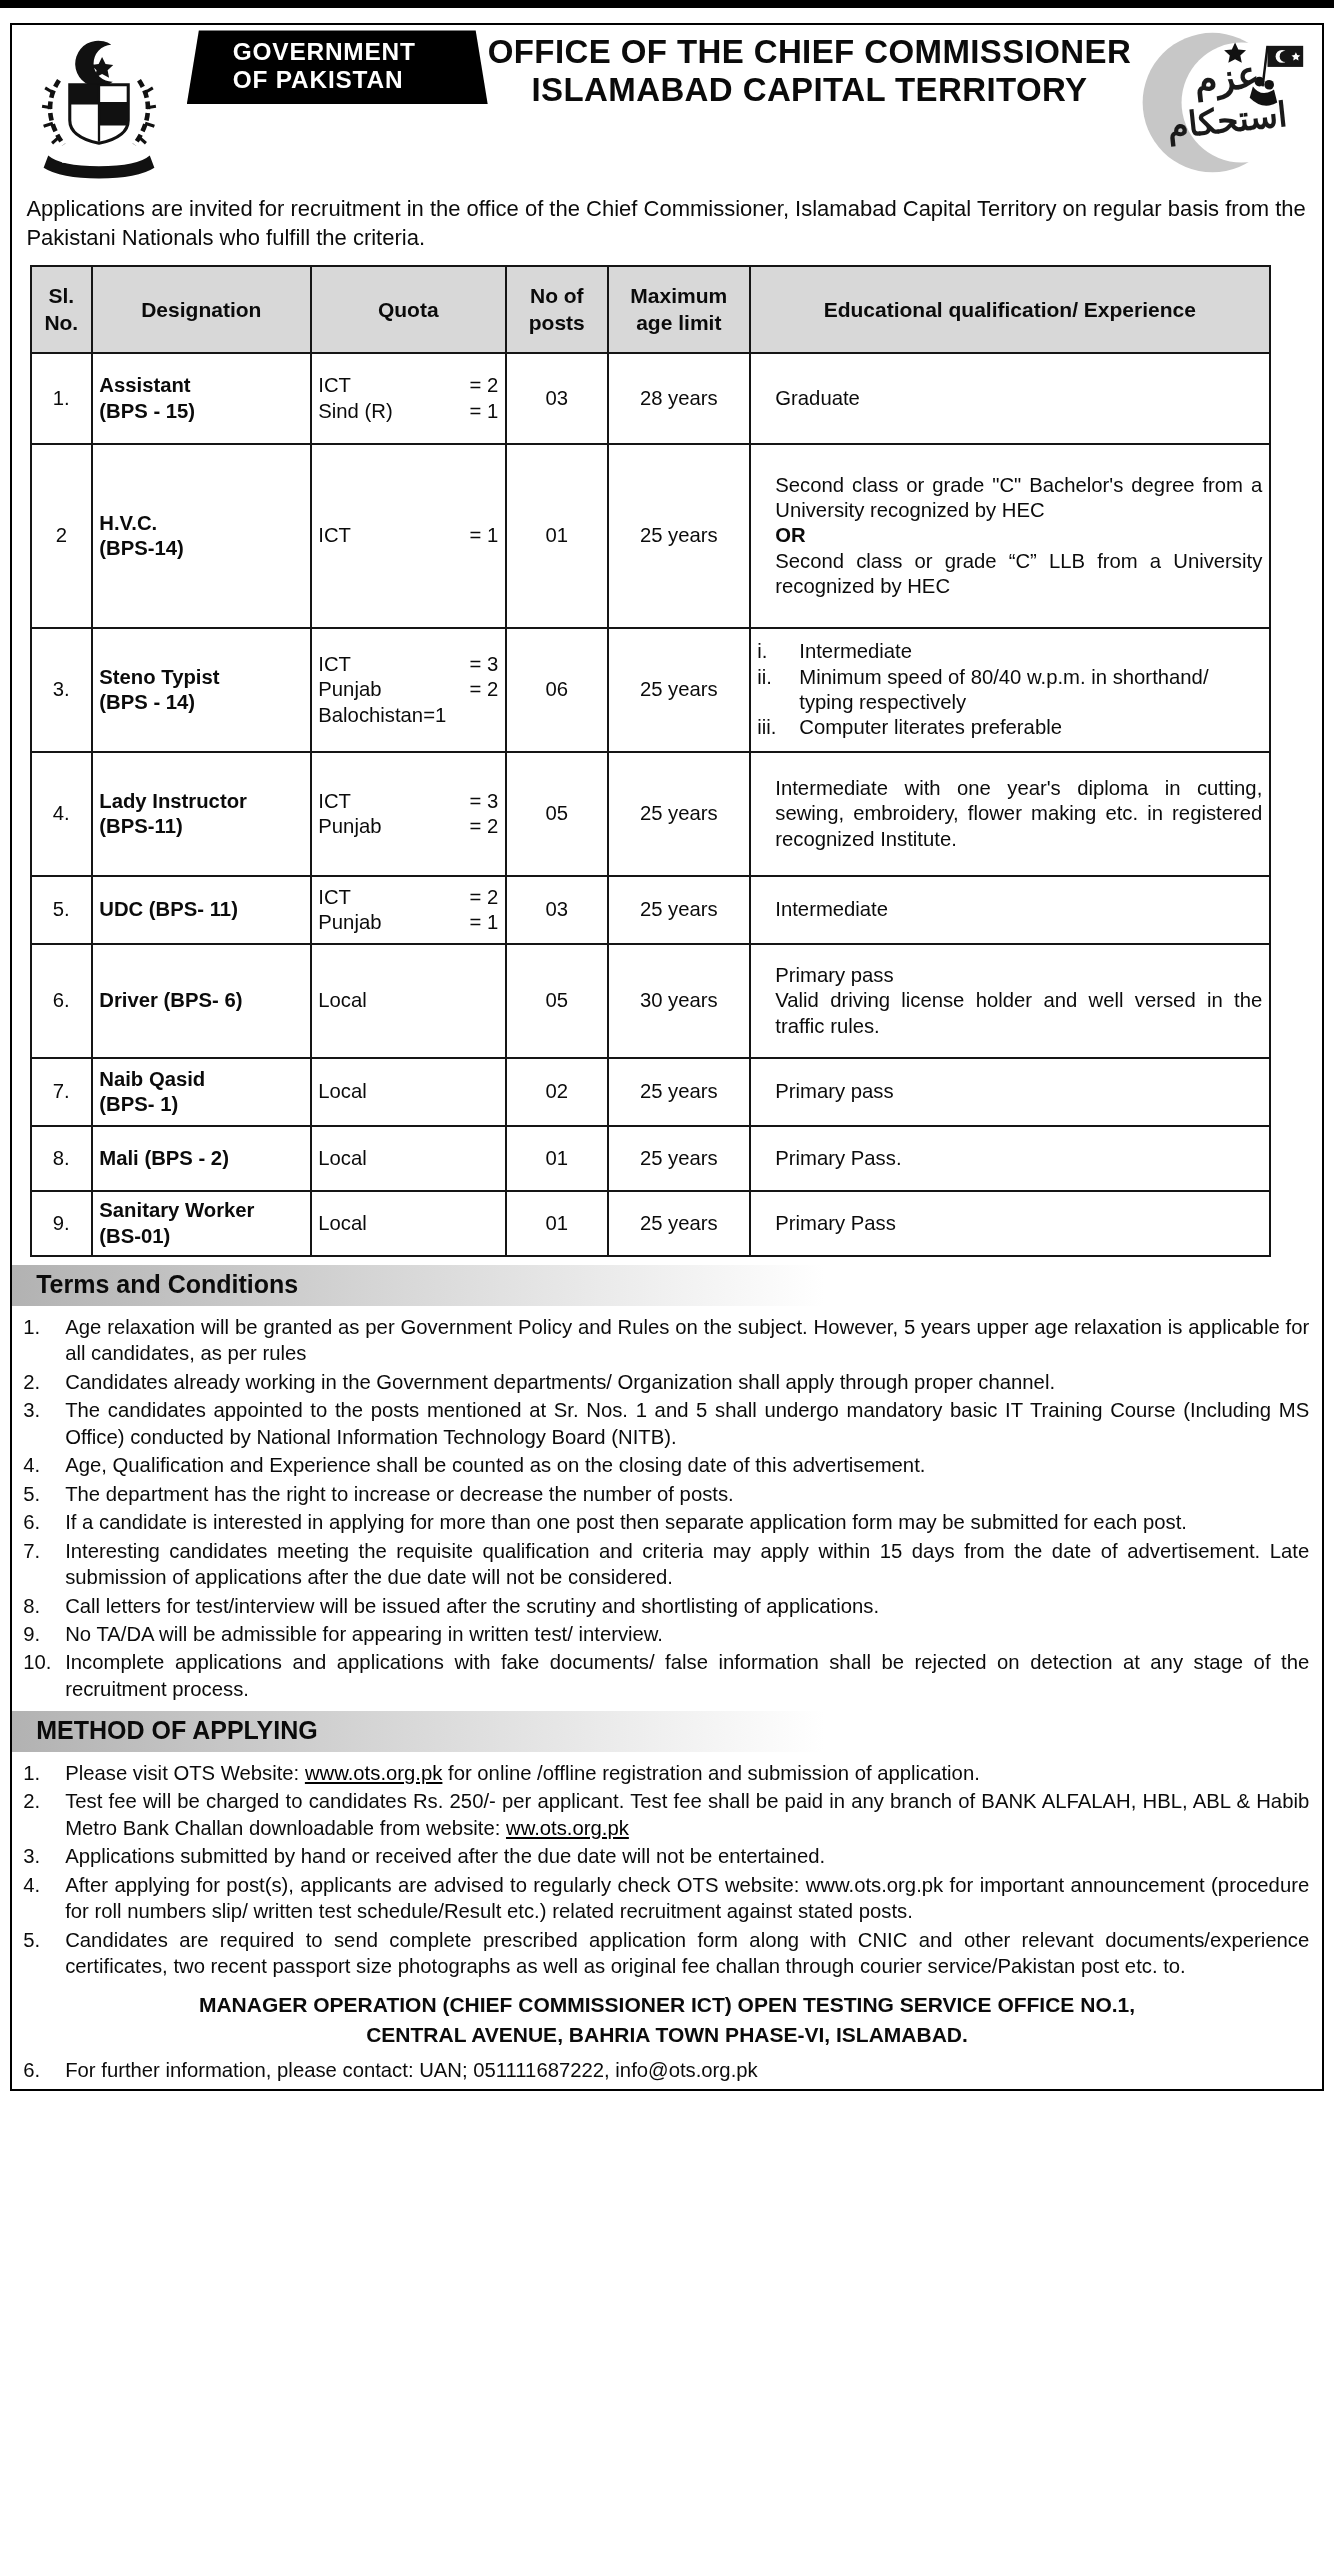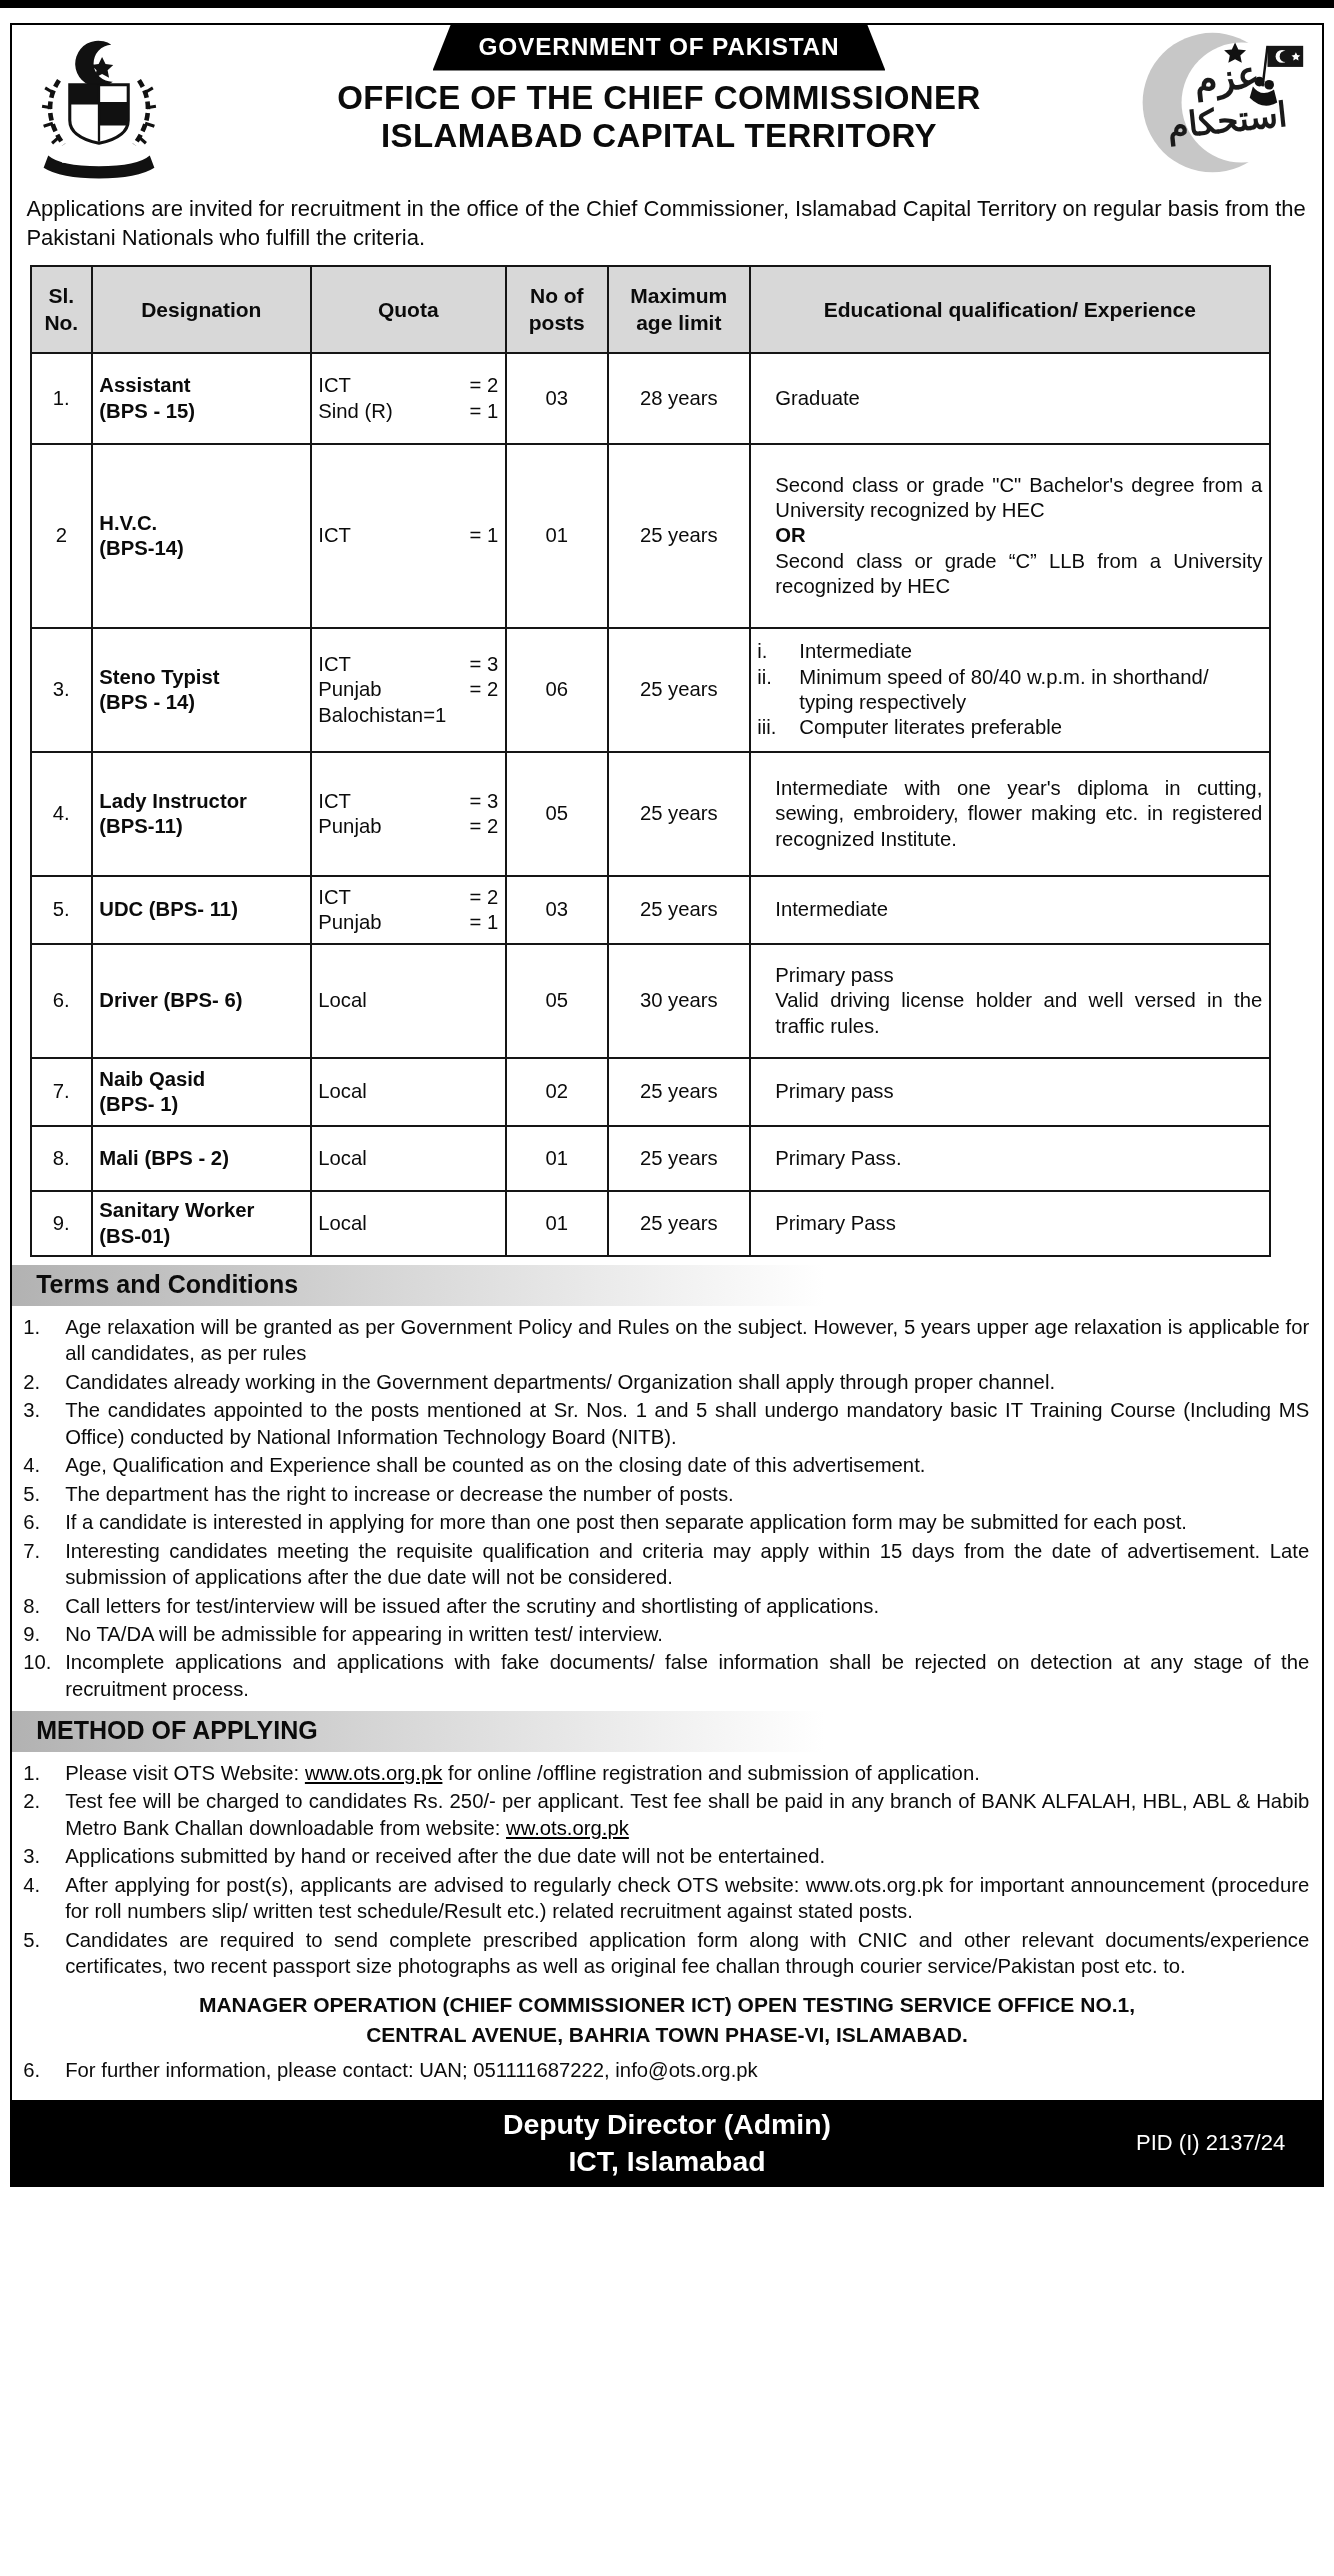--- a/index.html
+++ b/index.html
@@ -17,21 +17,21 @@
     position:relative;
   }
   
   .ad-header{
     display:flex;
     align-items:flex-start;
     min-height:156px;
     position:relative;
   }
   .emblem-wrap{width:175px;flex:0 0 175px;display:flex;justify-content:center;padding-top:9.8px;}
-  .header-center{flex:1;display:flex;flex-direction:column;align-items:center;}
+  .header-center{flex:1;display:flex;flex-direction:row;align-items:center;}
   .gov-banner{
     background:var(--banner_bg,#000);
     color:#fff;
     font-weight:bold;
     font-size:24.4px;
     letter-spacing:0.8px;
     padding:8.1px 46px 9.8px 46px;
     clip-path:polygon(4% 0,96% 0,100% 100%,0 100%);
     margin-top:0;
   }
@@ -499,22 +499,15 @@
     <div>CENTRAL AVENUE, BAHRIA TOWN PHASE-VI, ISLAMABAD.</div>
   </div>
 
   <div class="num-list" style="padding-top:1.6px;">
       <div class="li-row">
         <span class="li-num">6.</span>
         <div class="li-text"><span>For further information, please contact: UAN; 051111687222, info@ots.org.pk</span></div>
       </div>
     </div>
 
-  <div class="ad-footer">
-    <div class="signature">
-      <div>Deputy Director (Admin)</div>
-      <div>ICT, Islamabad</div>
-    </div>
-    <div class="pid">PID (I) 2137/24</div>
-  </div>
 
 </div>
 
 
 </body></html>

